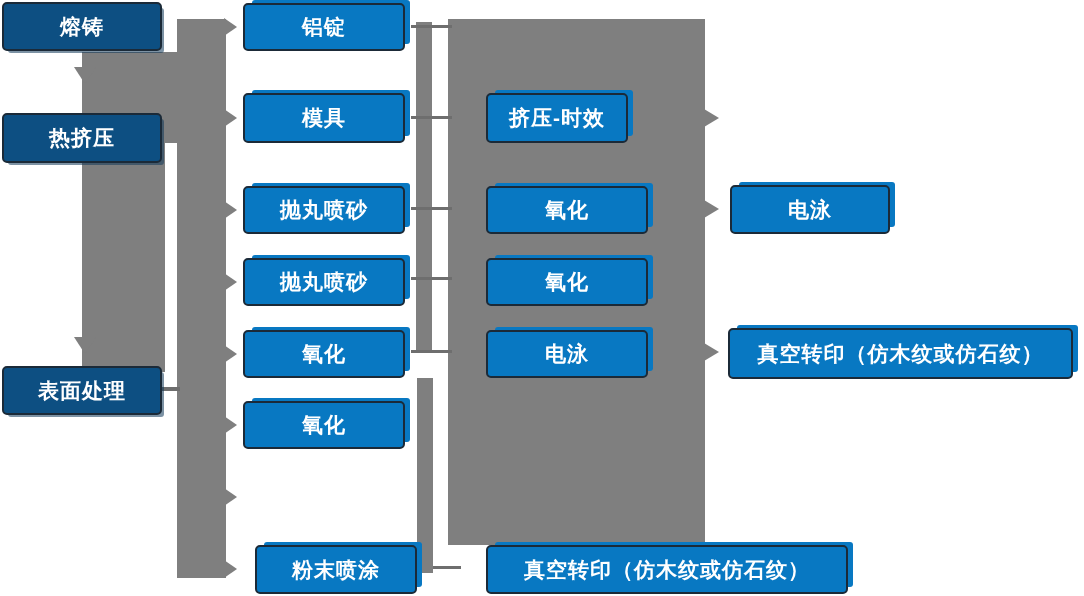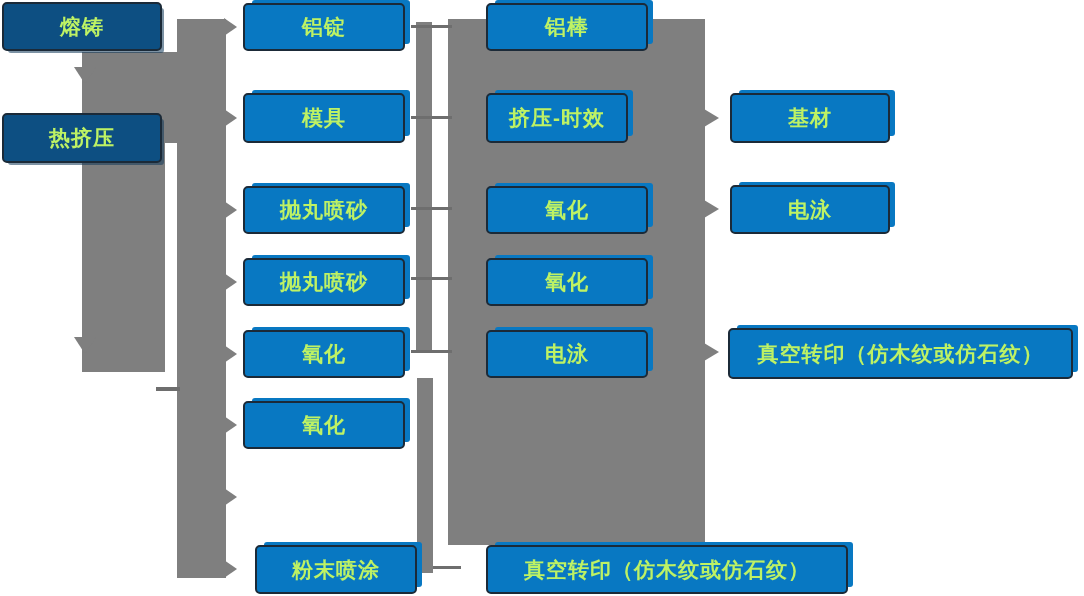--- a/index.html
+++ b/index.html
@@ -7,21 +7,21 @@
     position:relative;
     width:1084px;height:596px;
     background:#ffffff;
     overflow:hidden;
     font-family:"Liberation Sans",sans-serif;
   }
   .node{
     position:absolute;
     display:flex;align-items:center;justify-content:center;
     box-sizing:border-box;
-    color:#bef264;
+    color:#ffffff;
     font-size:21px;font-weight:700;
     letter-spacing:1px;
     border:2px solid #1b2a38;
     border-radius:5px;
     white-space:nowrap;
     z-index:3;
   }
   .dark{
     background:#0d4f82;
     box-shadow:4px 4px 0 -2px rgba(16,56,90,0.55);
@@ -79,33 +79,32 @@
   <div class="arr-r" style="left:224px;top:416px;"></div>
   <div class="arr-r" style="left:224px;top:488px;"></div>
   <div class="arr-r" style="left:224px;top:560px;"></div>
 
   <div class="arr-r4" style="left:704px;top:109px;"></div>
   <div class="arr-r4" style="left:704px;top:200px;"></div>
   <div class="arr-r4" style="left:704px;top:343px;"></div>
 
   <div class="node dark" style="left:2px;top:2px;width:160px;height:49px;">熔铸</div>
   <div class="node dark" style="left:2px;top:93px;width:160px;height:50px;margin-top:20px;">热挤压</div>
+  <div class="node dark" style="left:2px;top:366px;width:160px;height:49px;">表面处理</div>
 
   <div class="node light" style="left:243px;top:3px;width:162px;height:48px;">铝锭</div>
   <div class="node light" style="left:243px;top:93px;width:162px;height:50px;">模具</div>
   <div class="node light" style="left:243px;top:186px;width:162px;height:48px;">抛丸喷砂</div>
   <div class="node light" style="left:243px;top:258px;width:162px;height:48px;">抛丸喷砂</div>
   <div class="node light" style="left:243px;top:330px;width:162px;height:48px;">氧化</div>
   <div class="node light" style="left:243px;top:401px;width:162px;height:48px;">氧化</div>
   <div class="node light" style="left:243px;top:545px;width:162px;height:49px;margin-left:12px;">粉末喷涂</div>
 
-  <div class="node light" style="left:486px;top:3px;width:162px;height:48px;">铝棒</div>
   <div class="node light" style="left:486px;top:93px;width:142px;height:50px;">挤压-时效</div>
   <div class="node light" style="left:486px;top:186px;width:162px;height:48px;">氧化</div>
   <div class="node light" style="left:486px;top:258px;width:162px;height:48px;">氧化</div>
   <div class="node light" style="left:486px;top:330px;width:162px;height:48px;">电泳</div>
   <div class="node light" style="left:486px;top:545px;width:362px;height:49px;">真空转印（仿木纹或仿石纹）</div>
 
-  <div class="node light" style="left:730px;top:93px;width:160px;height:50px;">基材</div>
   <div class="node light" style="left:730px;top:185px;width:160px;height:49px;">电泳</div>
   <div class="node light" style="left:728px;top:328px;width:345px;height:51px;">真空转印（仿木纹或仿石纹）</div>
 
 </div>
 
 </body></html>

